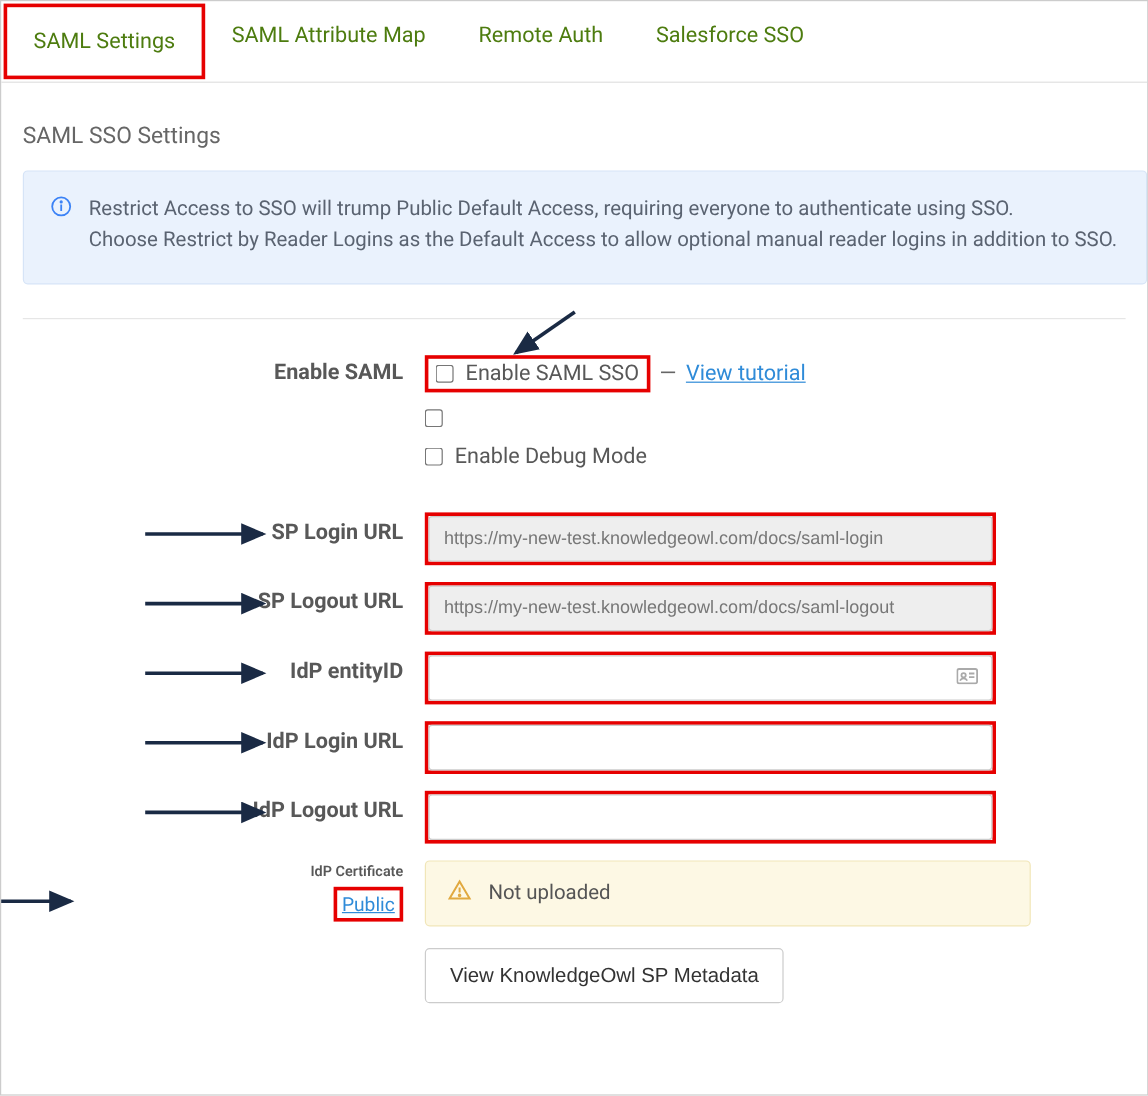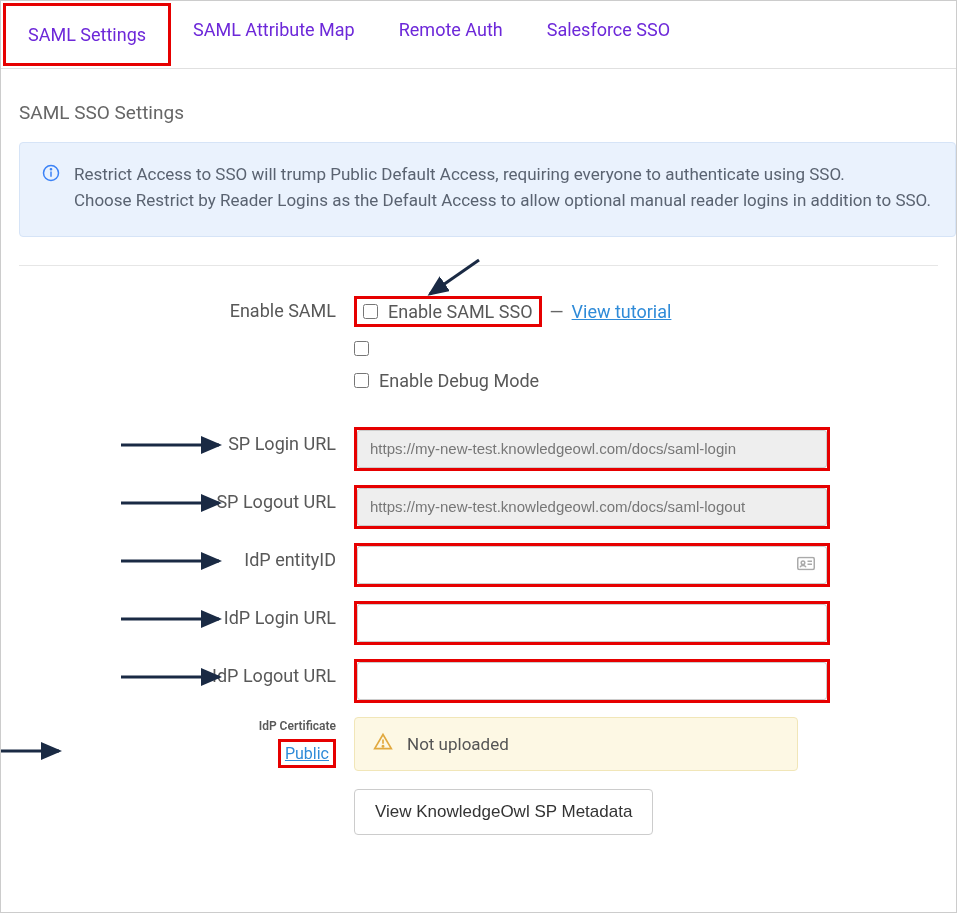--- a/index.html
+++ b/index.html
@@ -14,21 +14,21 @@
   }
   
   .tabs {
     display: flex;
     border-bottom: 1px solid #e0e0e0;
     padding: 0 0 0 0;
   }
   .tab {
     padding: 18px 22px;
     font-size: 18px;
-    color: #6d28d9;
+    color: #4d7c0f;
     cursor: pointer;
   }
   .tab-highlight {
     border: 3px solid #e60000;
     margin: 2px 0 2px 2px;
   }
   
   .page-title {
     font-size: 19px;
     color: #666;
@@ -73,21 +73,21 @@
   }
   .row-label-col {
     width: 335px;
     text-align: right;
     padding-right: 18px;
     padding-top: 6px;
     position: relative;
   }
   .row-label {
     font-size: 18px;
-    font-weight: 400;
+    font-weight: 700;
     color: #585858;
   }
   .row-content-col {
     flex: 1;
     min-width: 0;
   }
   
   .checkbox-line {
     display: flex;
     align-items: center;
@@ -155,21 +155,21 @@
   .arrow svg { width: 100%; height: 100%; }
   .arrow-label-row .arrow {
     left: 100px;
     top: 8px;
   }
   .arrow-diag {
     position: absolute;
   }
   
   .cert-box {
-    width: 444px;
+    width: 505px;
     background: #fdf8e4;
     border: 1px solid #f1e6b8;
     border-radius: 4px;
     padding: 14px 18px;
     display: flex;
     align-items: center;
     color: #555;
     font-size: 17px;
   }
   .warn-icon {

